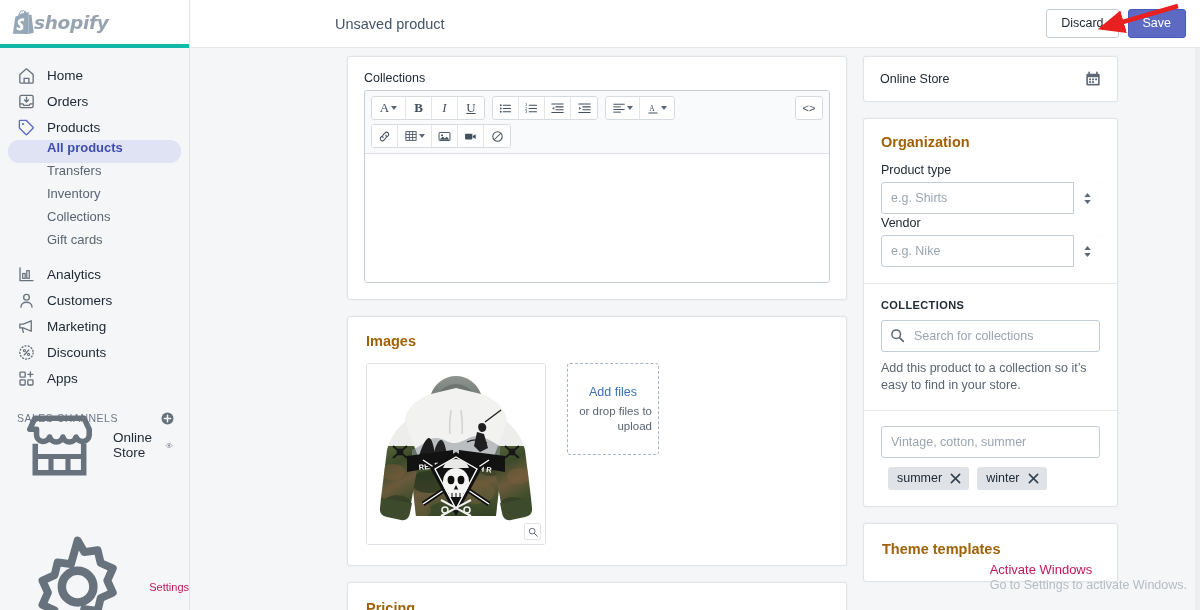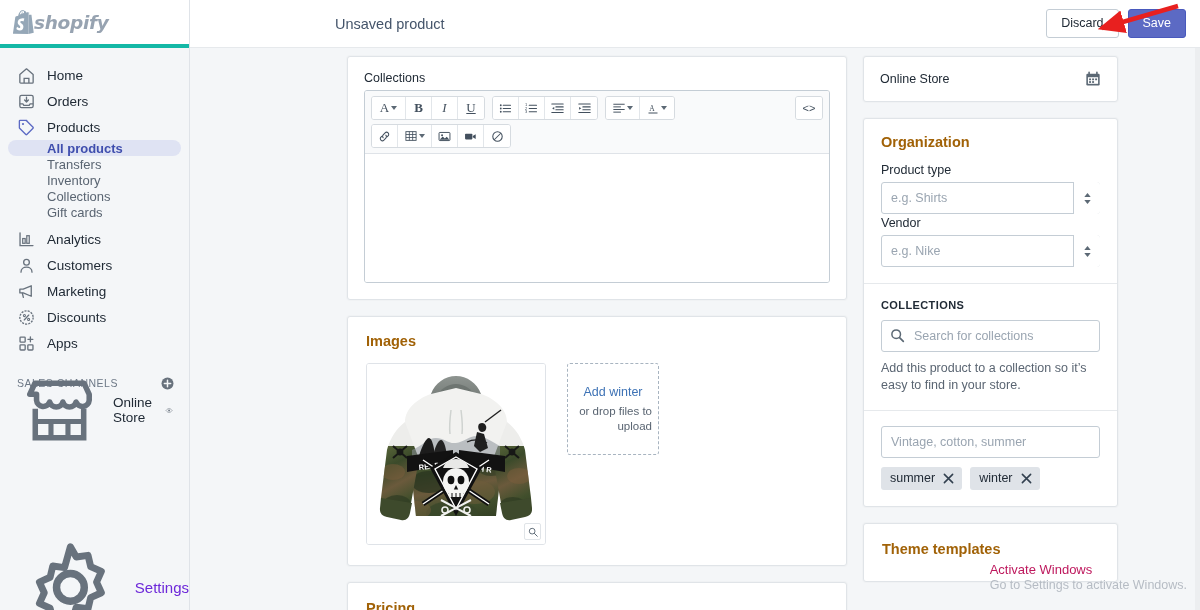--- a/index.html
+++ b/index.html
@@ -35,21 +35,21 @@
   .nav-item {
     display: flex; align-items: center; gap: 11px;
     height: 26px; margin: 0 8px 0 8px; padding-left: 9px;
     border-radius: 3px; cursor: pointer;
   }
   .nav-item .nav-ico { width: 19px; height: 19px; flex: 0 0 19px; display: block; }
   .nav-item .nav-label {
     font-size: 13.5px; color: #212b36; font-weight: 400; white-space: nowrap;
   }
   .nav-sub {
-    display: flex; align-items: center; height: 16px;
+    display: flex; align-items: flex-start; height: 23px;
     margin: 0 8px; padding-left: 39px; border-radius: 11px; cursor: pointer;
   }
   .nav-sub .nav-label { font-size: 13px; color: #5a6572; }
   .nav-sub.active { background: #dfe3f3; }
   .nav-sub.active .nav-label { color: #3f4eae; font-weight: 600; }
   .nav-gap { height: 6px; }
 
   .section-head {
     display: flex; align-items: center; justify-content: space-between;
     padding: 0 14px 0 17px; height: 26px; margin-top: 14px;
@@ -60,21 +60,21 @@
   .channel-row {
     display: flex; align-items: center; gap: 11px;
     height: 28px; margin: 0 8px; padding-left: 9px; padding-right: 8px;
     border-radius: 3px; cursor: pointer;
   }
   .channel-row .nav-label { flex: 1 1 auto; font-size: 13.5px; color: #212b36; }
   .sidebar-footer {
     height: 46px; display: flex; align-items: center; gap: 11px;
     padding-left: 17px; cursor: pointer;
   }
-  .sidebar-footer .nav-label { font-size: 15px; color: #6d28d9; }
+  .sidebar-footer .nav-label { font-size: 11px; color: #be185d; }
 
   
   .main { flex: 1 1 auto; height: 610px; position: relative; background: #f4f6f8; }
   .topbar {
     height: 48px; background: #ffffff; border-bottom: 1px solid #e6e9ec;
     display: flex; align-items: center; padding: 0 14px 0 0;
     position: relative;
   }
   .topbar-title {
     font-size: 14.5px; color: #44546a; font-weight: 400;
@@ -187,21 +187,21 @@
     border-left: 1px solid #c4cdd5; background: #ffffff;
     display: flex; flex-direction: column; align-items: center; justify-content: center;
     gap: 3px; border-radius: 0 3px 3px 0; cursor: pointer;
   }
   .search-wrap { position: relative; }
   .search-wrap .input { padding-left: 32px; }
   .search-ico {
     position: absolute; left: 9px; top: 8px; width: 15px; height: 15px;
   }
   .help-text { font-size: 12.5px; color: #5a6572; line-height: 1.35; margin-top: 8px; }
-  .tags { display: flex; gap: 8px; margin-top: 9px; flex-wrap: wrap; }
+  .tags { display: flex; gap: 8px; margin-top: 9px; flex-wrap: wrap; margin-left: 7px; }
   .tag {
     background: #dfe3e8; border-radius: 3px; height: 23px;
     display: flex; align-items: center; gap: 8px; padding: 0 8px 0 9px;
     font-size: 12.5px; color: #212b36; cursor: default;
   }
   .tag-x { cursor: pointer; display: flex; }
   .online-row { display: flex; align-items: center; justify-content: space-between; }
   .online-label { font-size: 12.5px; color: #212b36; }
 
   
@@ -600,21 +600,21 @@
                 </svg>
                 <div class="thumb-zoom">
                   <svg width="10" height="10" viewBox="0 0 14 14">
                     <circle cx="5.8" cy="5.8" r="4" fill="none" stroke="#5c6975" stroke-width="1.3"></circle>
                     <path d="M9 9l4 4" stroke="#5c6975" stroke-width="1.4" stroke-linecap="round"></path>
                   </svg>
                 </div>
               </div>
 
               <div class="dropzone">
-                <span class="dz-link">Add winter</span>
+                <span class="dz-link">Add files</span>
                 <span class="dz-sub">or drop files to upload</span>
               </div>
             </div>
           </div>
         </div>
 
         <div class="card">
           <div class="card-pad" style="padding:17px 18px 24px 18px;">
             <div class="card-title" style="margin:0;">Pricing</div>
           </div>

